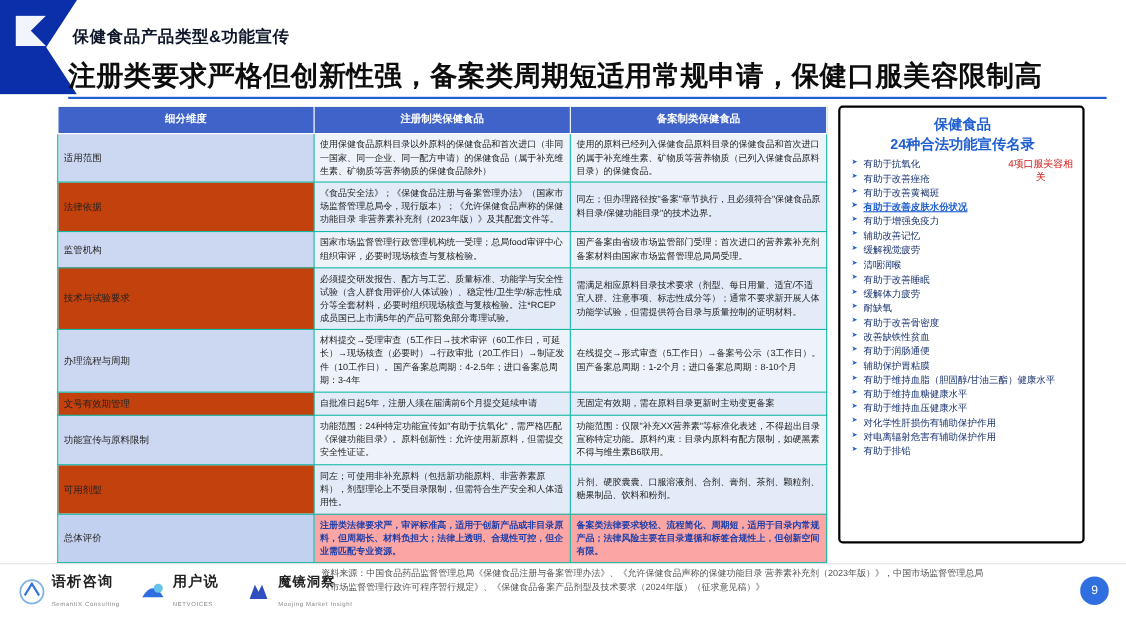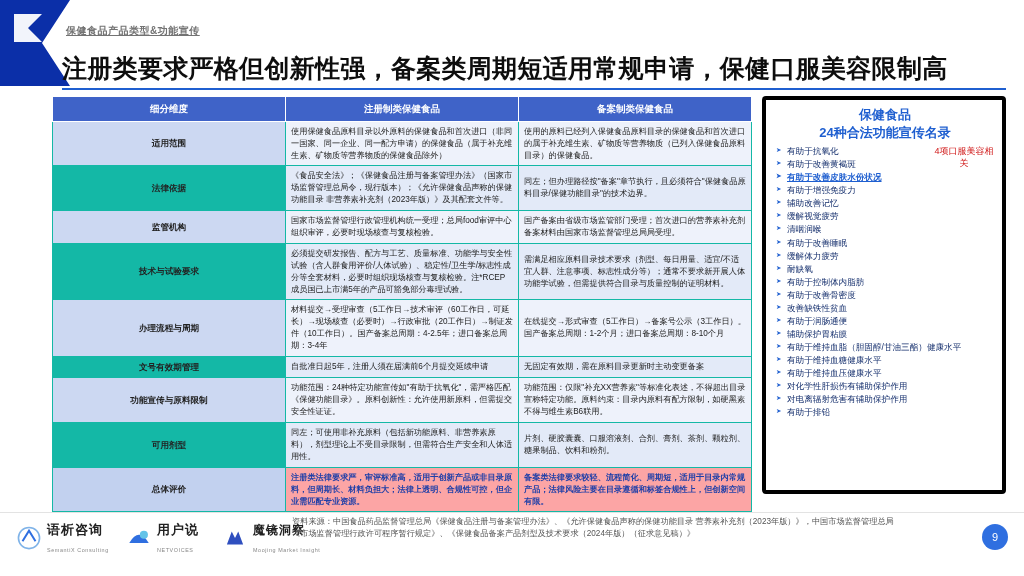--- a/index.html
+++ b/index.html
@@ -18,21 +18,21 @@
     background:#0b2fa8;
     clip-path: polygon(0 0, 100% 0, 60% 50%, 100% 100%, 0 100%);
   }
   .corner-inner {
     position:absolute; left:14px; top:14px; width:28px; height:28px;
     background:#ffffff; opacity:.95;
     clip-path: polygon(0 0, 100% 0, 50% 50%, 100% 100%, 0 100%);
   }
   .kicker {
     position:absolute; left:66px; top:24px;
-    font-size:10px; color:#737373; font-weight:bold; letter-spacing:.5px;text-decoration:underline;
+    font-size:15px; color:#0f172a; font-weight:bold; letter-spacing:.5px;
   }
   .title {
     position:absolute; left:62px; top:52px; width:940px;
     font-size:25px; font-weight:bold; color:#0d0d0d; letter-spacing:.3px;
   }
   .title-rule {
     position:absolute; left:62px; top:88px; width:944px; height:2px;
     background:#1f5fd0;
   }
 
@@ -55,36 +55,36 @@
     text-align:center;
   }
   table.main td {
     border:1px solid #14b8a6;
     padding:4px 5px;
     vertical-align:middle;
     color:#222;
   }
   td.dim {
     background:#ccd8f2;
-    text-align:center;
-    font-weight:bold;
+    text-align:left;
+    font-weight:normal;
     font-size:8.6px;
     color:#16306e;
     width:68px;
   }
   td.cell { background:#eef2fb; }
   tr.alt td.cell { background:#e3eaf8; }
-  tr.alt td.dim { background:#14b8a6; }
+  tr.alt td.dim { background:#c2410c; }
   tr.lastrow td.dim { background:#c2d1ef; }
   tr.lastrow td.cell { background:#fca5a5; color:#1f3fa8; font-weight:bold; }
 
   
   .panel {
-    position:absolute; left:762px; top:96px; width:244px; height:398px;
-    border:4px solid #000000; border-radius:4px;
+    position:absolute; left:762px; top:96px; width:224px; height:398px;
+    border:2px solid #000000; border-radius:4px;
     background:#ffffff;
     padding:6px 8px 6px 10px;
   }
   .panel-title {
     text-align:center; color:#1f5fd0; font-weight:bold; font-size:13px;
     line-height:1.35; margin-bottom:4px;
   }
   .panel ul { list-style:none; margin:0; padding:0; }
   .panel li {
     font-size:8.6px; color:#16306e; line-height:1.52;
@@ -195,30 +195,30 @@
 </table>
 
 <div class="panel">
   <div class="panel-title">
     <div>保健食品</div>
     <div>24种合法功能宣传名录</div>
   </div>
   <div class="panel-note">4项口服美容相关</div>
   <ul>
     <li>有助于抗氧化</li>
+    <li>有助于改善痤疮</li>
     <li>有助于改善黄褐斑</li>
     <li class="hl">有助于改善皮肤水份状况</li>
     <li>有助于增强免疫力</li>
     <li>辅助改善记忆</li>
     <li>缓解视觉疲劳</li>
     <li>清咽润喉</li>
     <li>有助于改善睡眠</li>
     <li>缓解体力疲劳</li>
     <li>耐缺氧</li>
-    <li>有助于控制体内脂肪</li>
     <li>有助于改善骨密度</li>
     <li>改善缺铁性贫血</li>
     <li>有助于润肠通便</li>
     <li>辅助保护胃粘膜</li>
     <li>有助于维持血脂（胆固醇/甘油三酯）健康水平</li>
     <li>有助于维持血糖健康水平</li>
     <li>有助于维持血压健康水平</li>
     <li>对化学性肝损伤有辅助保护作用</li>
     <li>对电离辐射危害有辅助保护作用</li>
     <li>有助于排铅</li>

